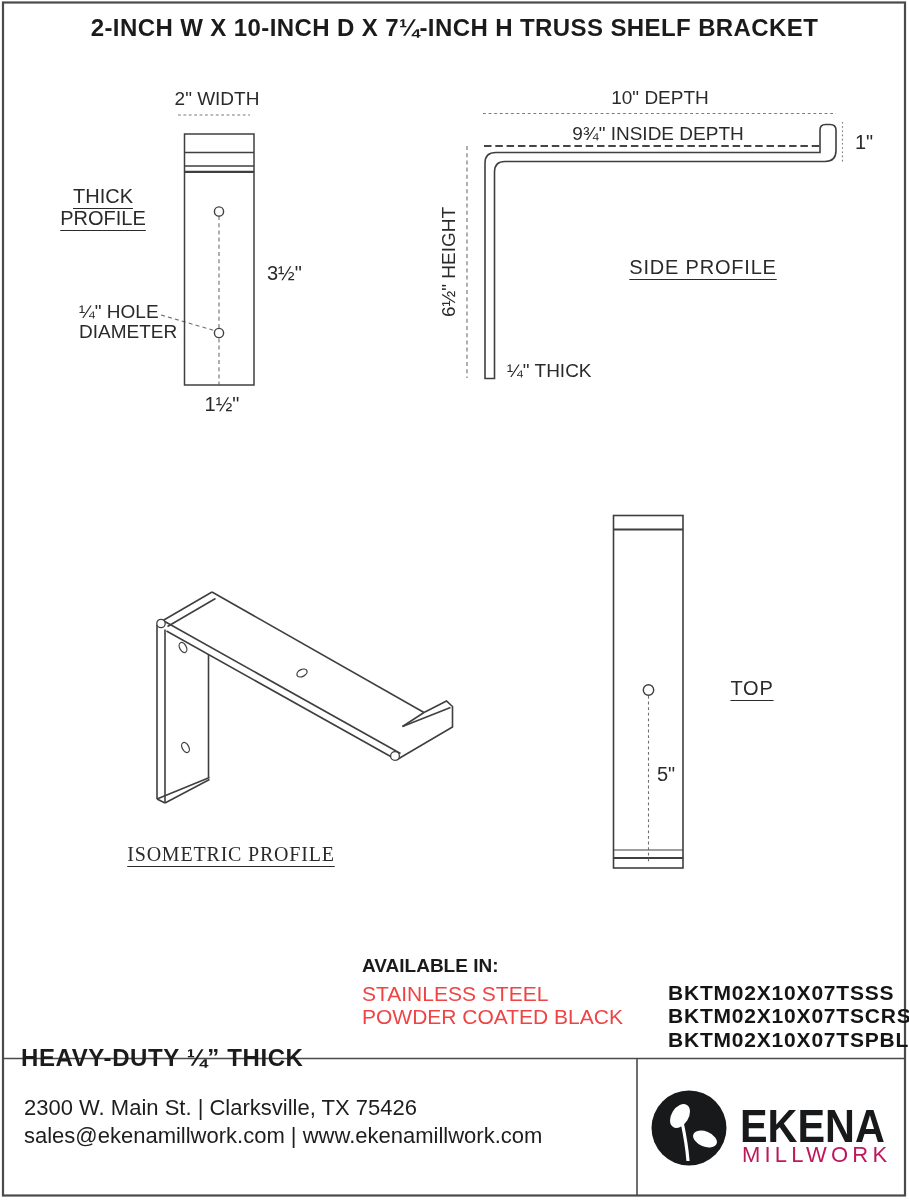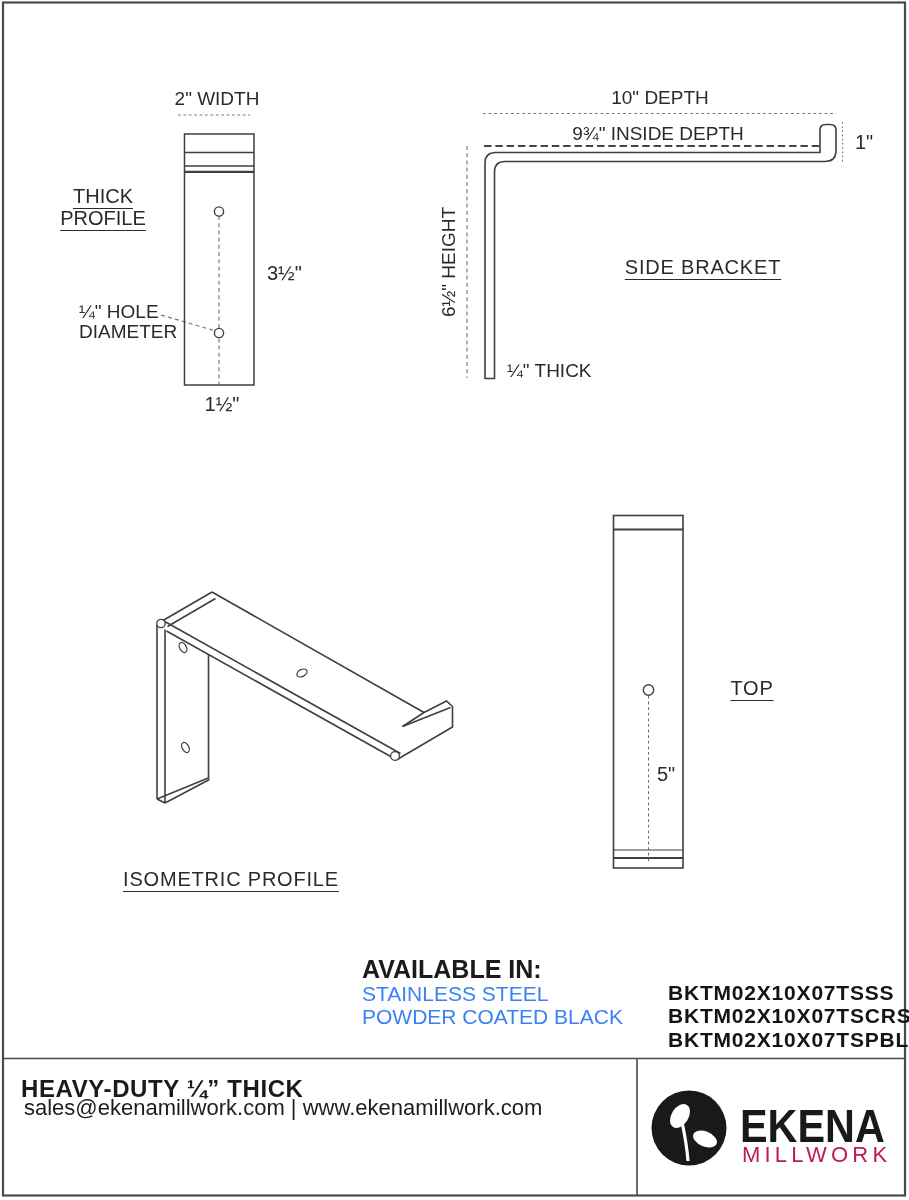--- a/index.html
+++ b/index.html
@@ -9,21 +9,21 @@
   }
   .lbl{position:absolute;white-space:nowrap;color:#2a2a2a;font-size:19px;line-height:1.15;}
   .ctr{transform:translateX(-50%);}
   .b{font-weight:bold;color:#1b1b1b;}
   .u{text-decoration:underline;text-underline-offset:5px;text-decoration-thickness:1.4px;}
   .title{left:0;right:0;top:14px;text-align:center;font-size:24px;font-weight:bold;letter-spacing:.4px;color:#1b1b1b;}
   .front-name{left:40px;top:185px;width:126px;text-align:center;font-size:20px;line-height:22px;}
   .hole-lbl{left:79px;top:302px;line-height:20px;}
   .rot{transform:translate(-50%,-50%) rotate(-90deg);}
   .view-name{font-size:20px;letter-spacing:.8px;}
-  .materials{left:362px;top:982px;font-size:21px;line-height:23.4px;color:#3b82f6;}
+  .materials{left:362px;top:982px;font-size:21px;line-height:23.4px;color:#ef4444;}
   .skus{left:668px;top:981px;font-size:21px;line-height:23.4px;font-weight:bold;letter-spacing:.8px;color:#141414;}
   .contact{left:24px;top:1094px;font-size:22px;line-height:27.6px;color:#1d1d1d;}
   .brand-name{left:740px;top:1099px;font-size:47px;font-weight:bold;color:#17191b;transform:scaleX(.88);transform-origin:left top;letter-spacing:0;}
   .brand-sub{left:742px;top:1142px;font-size:22px;letter-spacing:4.2px;color:#be185d;}
   svg{position:absolute;left:0;top:0;}
 </style>
 </head>
 <body>
 
 <div class="sheet">
@@ -88,55 +88,57 @@
     </g>
 
     <g>
       <circle cx="689" cy="1128" r="37.5" fill="#17191b"></circle>
       <ellipse cx="680" cy="1116" rx="8.5" ry="13" fill="#ffffff" transform="rotate(32 680 1116)"></ellipse>
       <ellipse cx="705" cy="1139" rx="12.5" ry="7.5" fill="#ffffff" transform="rotate(22 705 1139)"></ellipse>
       <path d="M688,1161 C687,1148 685,1136 682,1122" stroke="#ffffff" stroke-width="3.2" fill="none"></path>
     </g>
   </svg>
 
+  <div class="lbl title">2-INCH W X 10-INCH D X 7¼-INCH H TRUSS SHELF BRACKET</div>
 
   <div class="lbl ctr" style="left:217px;top:88px;">2" WIDTH</div>
   <div class="lbl front-name">
     <span class="u" style="display:block;">THICK</span>
     <span class="u" style="display:block;">PROFILE</span>
   </div>
   <div class="lbl" style="left:267px;top:262px;font-size:20px;">3½"</div>
   <div class="lbl hole-lbl">
     <span style="display:block;">¼" HOLE</span>
     <span style="display:block;text-align:center;">DIAMETER</span>
   </div>
   <div class="lbl ctr" style="left:222px;top:393px;font-size:20px;">1½"</div>
 
   <div class="lbl ctr" style="left:660px;top:87px;">10" DEPTH</div>
   <div class="lbl ctr" style="left:658px;top:123px;">9¾" INSIDE DEPTH</div>
   <div class="lbl" style="left:855px;top:131px;font-size:20px;">1"</div>
   <div class="lbl rot" style="left:449px;top:262px;">6½" HEIGHT</div>
-  <div class="lbl ctr u view-name" style="left:703px;top:256px;">SIDE BRACKET</div>
+  <div class="lbl ctr u view-name" style="left:703px;top:256px;">SIDE PROFILE</div>
   <div class="lbl" style="left:507px;top:360px;">¼" THICK</div>
 
-  <div class="lbl ctr u view-name" style="left:231px;top:868px;">ISOMETRIC PROFILE</div>
+  <div class="lbl ctr u view-name" style="left:231px;top:843px;font-family:Liberation Serif, serif;">ISOMETRIC PROFILE</div>
   <div class="lbl ctr u view-name" style="left:752px;top:677px;">TOP</div>
   <div class="lbl" style="left:657px;top:763px;font-size:20px;">5"</div>
 
-  <div class="lbl b" style="left:21px;top:1075px;font-size:24px;letter-spacing:.6px;">HEAVY-DUTY ¼” THICK</div>
-  <div class="lbl b" style="left:362px;top:955px;font-size:25px;">AVAILABLE IN:</div>
+  <div class="lbl b" style="left:21px;top:1044px;font-size:24px;letter-spacing:.6px;">HEAVY-DUTY ¼” THICK</div>
+  <div class="lbl b" style="left:362px;top:955px;font-size:19px;">AVAILABLE IN:</div>
   <div class="lbl materials">
     <div>STAINLESS STEEL</div>
     <div>POWDER COATED BLACK</div>
   </div>
   <div class="lbl skus">
     <div>BKTM02X10X07TSSS</div>
     <div>BKTM02X10X07TSCRS</div>
     <div>BKTM02X10X07TSPBL</div>
   </div>
 
   <div class="lbl contact">
+    <div>2300 W. Main St.  |  Clarksville, TX 75426</div>
     <div>sales@ekenamillwork.com  |  www.ekenamillwork.com</div>
   </div>
   <div class="lbl brand-name">EKENA</div>
   <div class="lbl brand-sub">MILLWORK</div>
 
 </div>
 
 </body></html>

